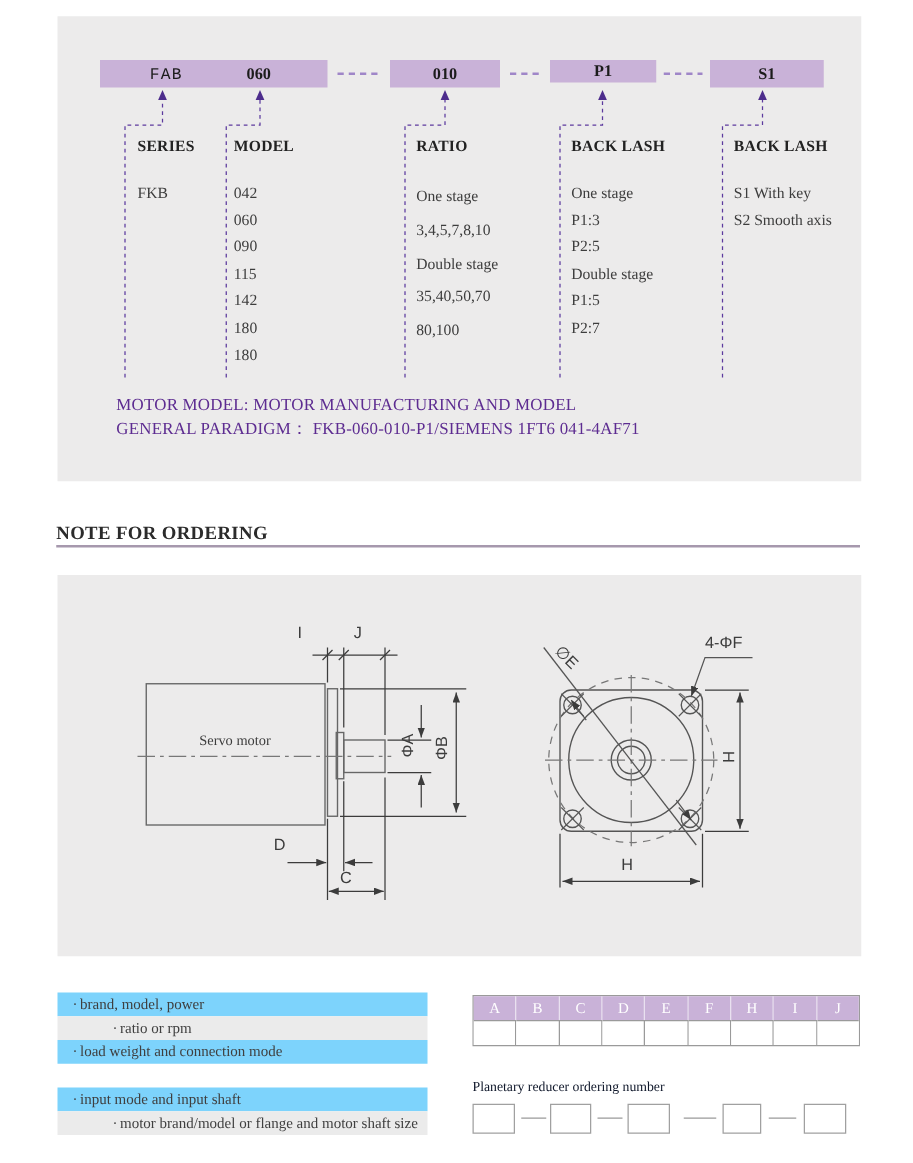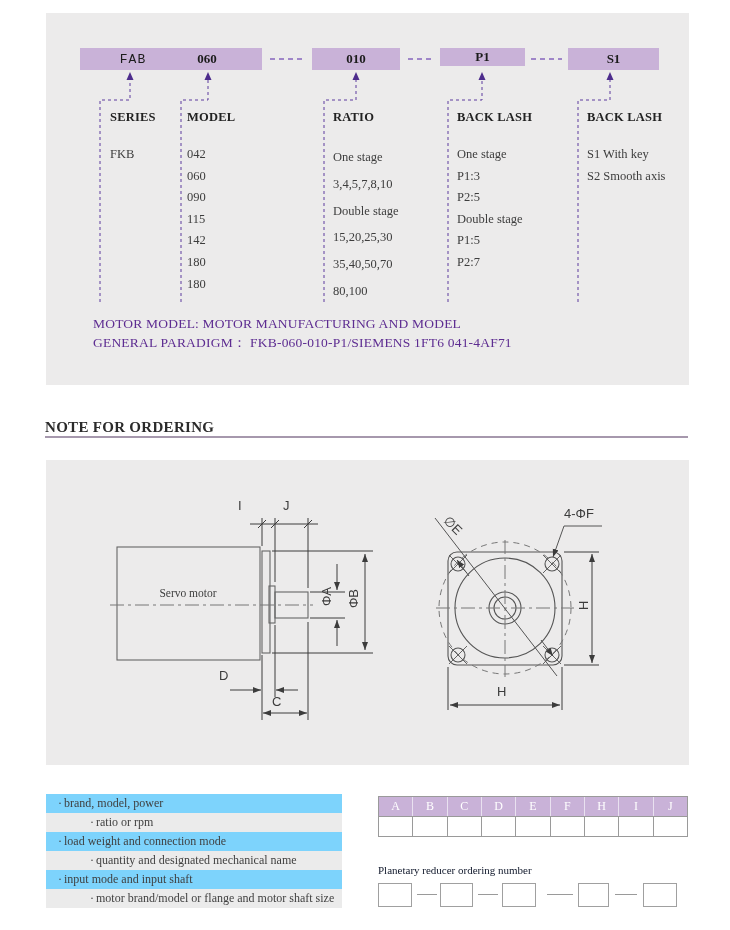--- a/index.html
+++ b/index.html
@@ -108,21 +108,20 @@
     <div class="ci">142</div>
     <div class="ci">180</div>
     <div class="ci">180</div>
   </div>
 
   <div class="col col-ratio" style="left:333px; top:110px;">
     <div class="colhead">RATIO</div>
     <div class="ci">One stage</div>
     <div class="ci">3,4,5,7,8,10</div>
     <div class="ci">Double stage</div>
-    <div class="ci">15,20,25,30</div>
     <div class="ci">35,40,50,70</div>
     <div class="ci">80,100</div>
   </div>
 
   <div class="col" style="left:457px; top:110px;">
     <div class="colhead">BACK LASH</div>
     <div class="ci">One stage</div>
     <div class="ci">P1:3</div>
     <div class="ci">P2:5</div>
     <div class="ci">Double stage</div>
@@ -239,21 +238,20 @@
   <div class="abs dim" style="left:272px; top:694px;">C</div>
   <div class="abs dim rot-45" style="left:438px; top:518px; width:30px;">∅E</div>
   <div class="abs dim" style="left:564px; top:506px;">4-ΦF</div>
   <div class="abs dim rot-cw" style="left:568px; top:598px; width:30px;">H</div>
   <div class="abs dim" style="left:497px; top:684px;">H</div>
 
   <div class="abs" style="left:46px; top:794px; width:296px; height:114px;">
     <div class="note-row odd" style="top:0;"><span class="blt">·</span><span>brand, model, power</span></div>
     <div class="note-row even" style="top:19px;"><span class="blt">·</span><span>ratio or rpm</span></div>
     <div class="note-row odd" style="top:38px;"><span class="blt">·</span><span>load weight and connection mode</span></div>
-    <div class="note-row even" style="top:57px;"><span class="blt">·</span><span>quantity and designated mechanical name</span></div>
     <div class="note-row odd" style="top:76px;"><span class="blt">·</span><span>input mode and input shaft</span></div>
     <div class="note-row even" style="top:95px;"><span class="blt">·</span><span>motor brand/model or flange and motor shaft size</span></div>
   </div>
 
   <div class="abs dimtable" style="left:378px; top:796px;">
     <div class="trow">
       <div class="hcell">A</div>
       <div class="hcell">B</div>
       <div class="hcell">C</div>
       <div class="hcell">D</div>

